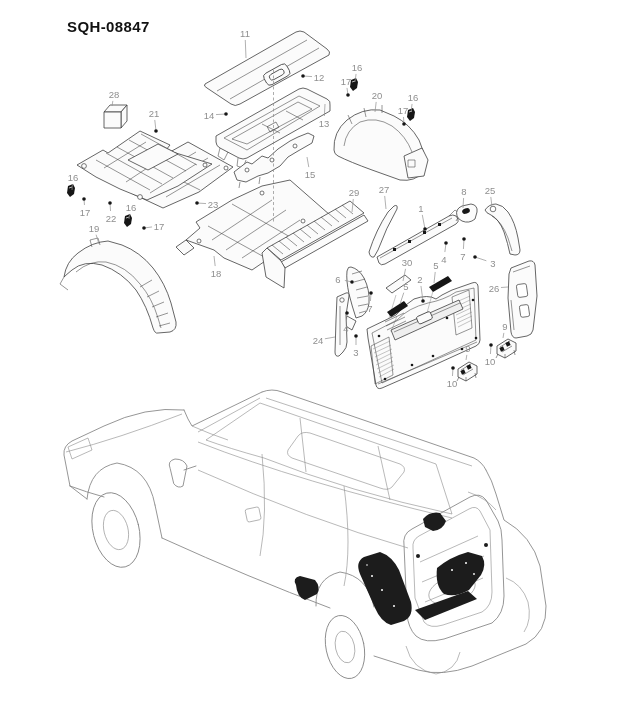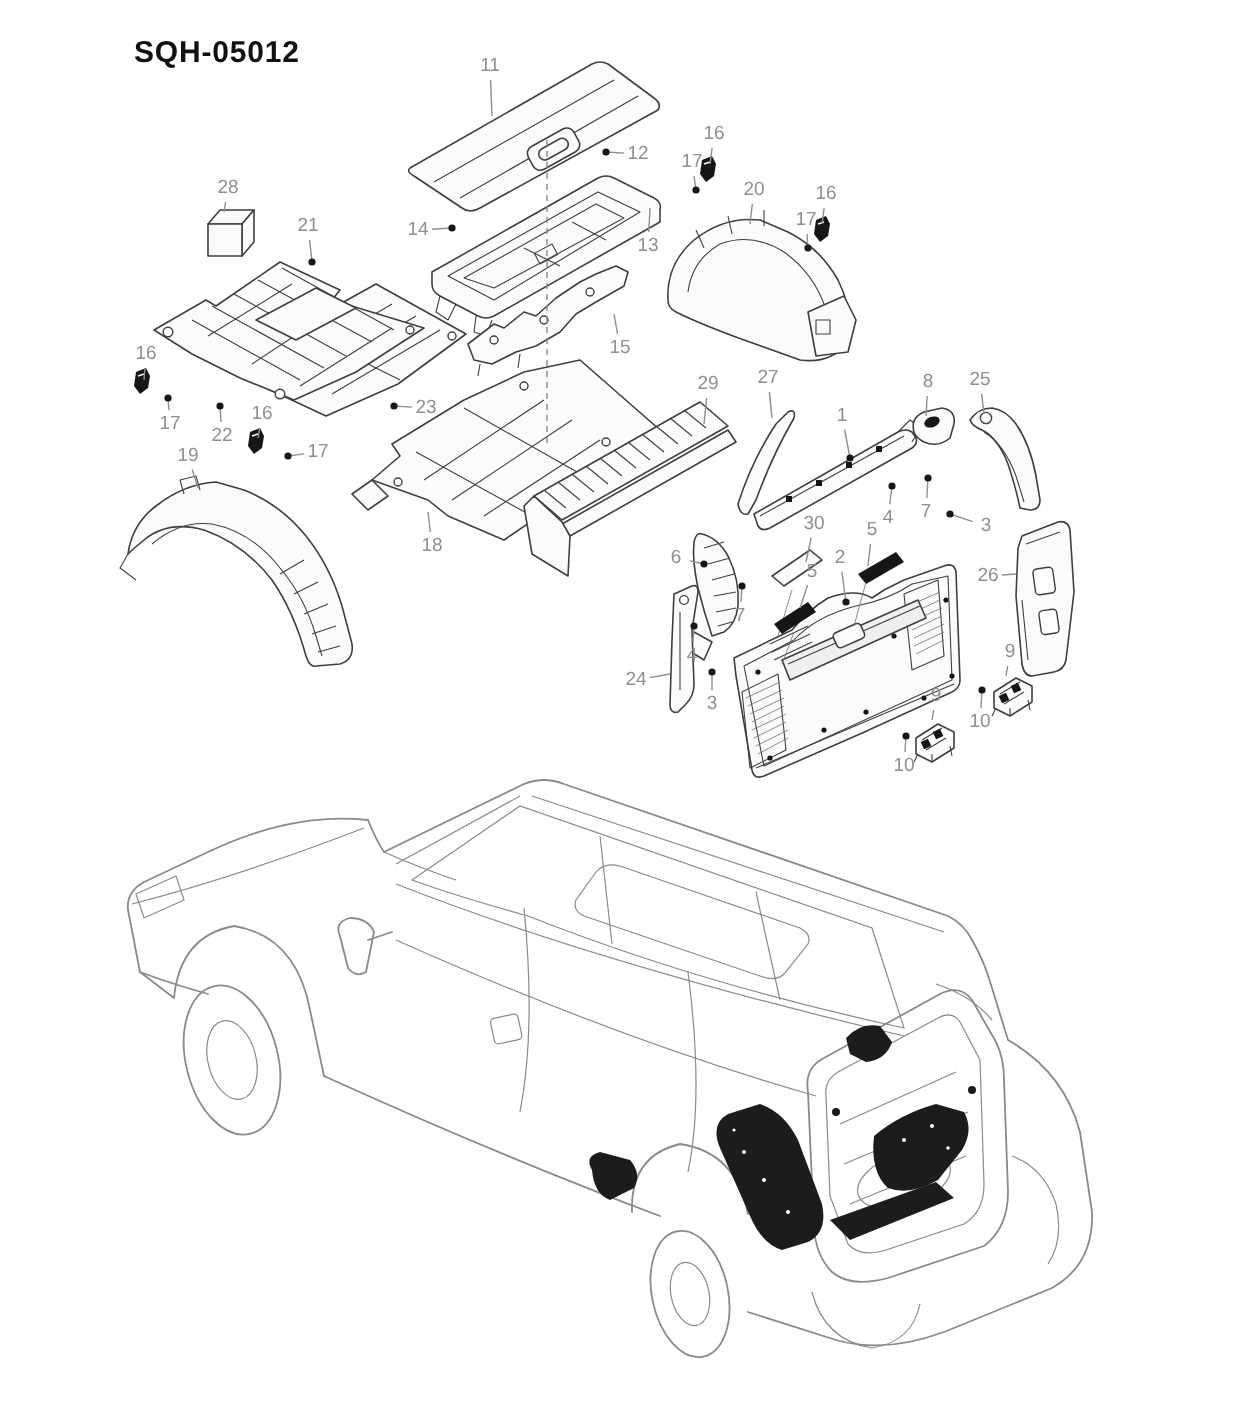--- a/index.html
+++ b/index.html
@@ -20,21 +20,21 @@
   .vehdk{fill:#1c1c1c;stroke:none;}
   .spk{fill:#fff;stroke:none;}
   .callout-label{font-family:"Liberation Sans",sans-serif;font-size:9.5px;fill:var(--label,#8f8f8f);}
   .leader{stroke:var(--label,#8f8f8f);stroke-width:.7;fill:none;}
   .cdot{fill:#161616;}
 </style>
 </head>
 <body>
 
 <div class="page">
-  <div class="title">SQH-05012</div>
+  <div class="title">SQH-08847</div>
 
   <svg class="diagram" width="630" height="704" viewBox="0 0 630 704">
     <defs>
       <g id="clipglyph">
         <path class="dk" d="M-2,0 L3,-2 L5,2 L4,8 L0,11 L-3,7 Z"></path>
         <path d="M-1,2 L2,1" stroke="#fff" stroke-width=".7" fill="none"></path>
       </g>
       <g id="latchglyph">
         <path class="pl" d="M0,9 L11,2 L19,6 L19,14 L8,21 L0,17 Z"></path>
         <path class="ln" d="M3,10 L13,4 M5,15 L15,9 M8,21 L8,17"></path>

